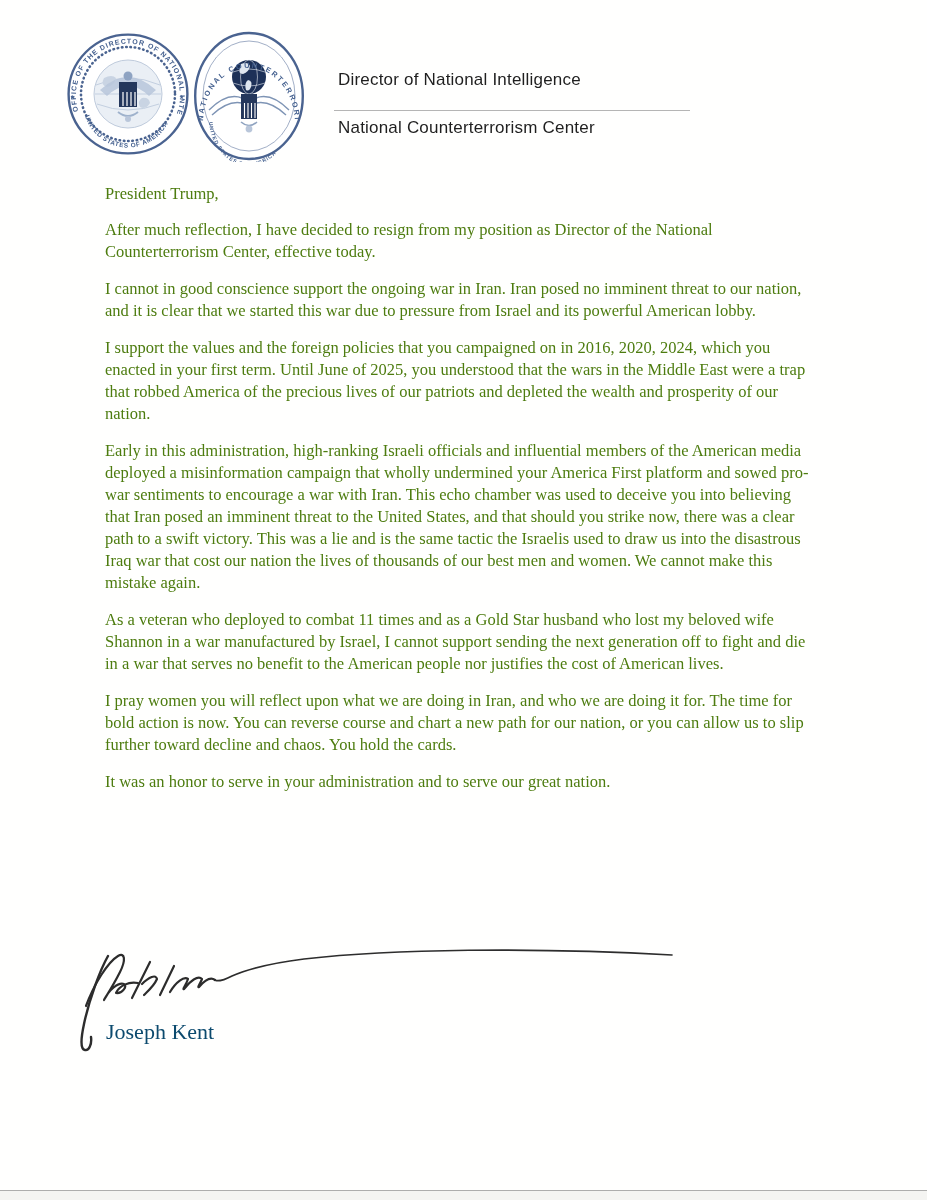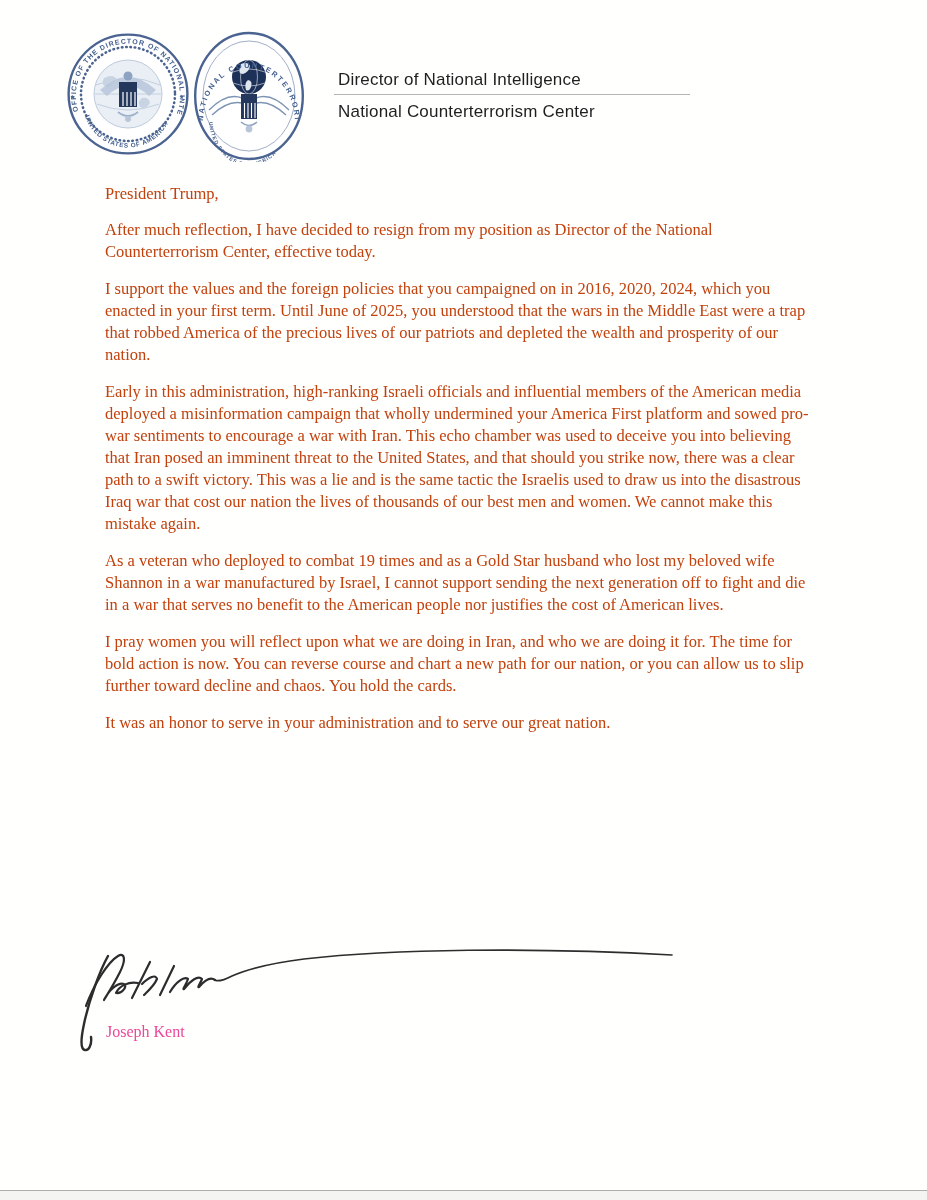--- a/index.html
+++ b/index.html
@@ -17,38 +17,38 @@
   .seal { display: block; }
   .seal-left { margin-top: 2px; }
   .seal-right { margin-left: 2px; }
 
   .agency-block {
     position: absolute; left: 334px; top: 70px; width: 356px;
     font-family: "Liberation Sans", sans-serif;
     color: #1f1f1f;
   }
   .agency-line1 {
-    font-size: 17px; letter-spacing: 0.2px; padding: 0 0 4px 4px;
+    font-size: 17px; letter-spacing: 0.2px; padding: 0 0 20px 4px;
     border-bottom: 1px solid #b5b5b5;
   }
   .agency-line2 { font-size: 17px; letter-spacing: 0.2px; margin-top: 7px; padding-left: 4px; }
 
   
   .letter-body {
     position: absolute; left: 105px; top: 183px; width: 718px;
-    font-size: 16.5px; line-height: 22px; color: #c2410c;
+    font-size: 16.5px; line-height: 22px; color: #4d7c0f;
   }
   .salutation { margin: 0 0 14px 0; }
   .para { margin: 0 12px 15px 0; }
 
   
   .signature-svg { position: absolute; left: 72px; top: 942px; }
   .sign-block {
     position: absolute; left: 106px; top: 1020px;
-    font-size: 16px; line-height: 23px; color: #ec4899;
+    font-size: 22px; line-height: 23px; color: #0c4a6e;
   }
 
   
   .scan-edge-line { position: absolute; left: 0; top: 1190px; width: 927px; height: 1px; background: #adadad; }
   .scan-edge-below { position: absolute; left: 0; top: 1191px; width: 927px; height: 9px; background: #f4f4f2; }
 
   
   svg text { font-family: "Liberation Sans", sans-serif; }
 </style>
 </head>
@@ -125,23 +125,24 @@
 
   <div class="agency-block">
     <div class="agency-line1">Director of National Intelligence</div>
     <div class="agency-line2">National Counterterrorism Center</div>
   </div>
 
   <div class="letter-body">
     <p class="salutation">President Trump,</p>
     <div>
         <p class="para">After much reflection, I have decided to resign from my position as Director of the National Counterterrorism Center, effective today.</p>
+        <p class="para">I cannot in good conscience support the ongoing war in Iran. Iran posed no imminent threat to our nation, and it is clear that we started this war due to pressure from Israel and its powerful American lobby.</p>
         <p class="para">I support the values and the foreign policies that you campaigned on in 2016, 2020, 2024, which you enacted in your first term. Until June of 2025, you understood that the wars in the Middle East were a trap that robbed America of the precious lives of our patriots and depleted the wealth and prosperity of our nation.</p>
         <p class="para">Early in this administration, high-ranking Israeli officials and influential members of the American media deployed a misinformation campaign that wholly undermined your America First platform and sowed pro-war sentiments to encourage a war with Iran. This echo chamber was used to deceive you into believing that Iran posed an imminent threat to the United States, and that should you strike now, there was a clear path to a swift victory. This was a lie and is the same tactic the Israelis used to draw us into the disastrous Iraq war that cost our nation the lives of thousands of our best men and women. We cannot make this mistake again.</p>
-        <p class="para">As a veteran who deployed to combat 19 times and as a Gold Star husband who lost my beloved wife Shannon in a war manufactured by Israel, I cannot support sending the next generation off to fight and die in a war that serves no benefit to the American people nor justifies the cost of American lives.</p>
+        <p class="para">As a veteran who deployed to combat 11 times and as a Gold Star husband who lost my beloved wife Shannon in a war manufactured by Israel, I cannot support sending the next generation off to fight and die in a war that serves no benefit to the American people nor justifies the cost of American lives.</p>
         <p class="para">I pray women you will reflect upon what we are doing in Iran, and who we are doing it for. The time for bold action is now. You can reverse course and chart a new path for our nation, or you can allow us to slip further toward decline and chaos. You hold the cards.</p>
         <p class="para">It was an honor to serve in your administration and to serve our great nation.</p>
       </div>
   </div>
 
   <svg class="signature-svg" width="640" height="112" viewBox="0 0 640 112">
     <g fill="none" stroke="#1b1b1b" stroke-linecap="round" stroke-linejoin="round" opacity="0.92">
       <path stroke-width="2.4" d="M 36 14 C 28 28 17 58 12 82 C 9 96 8 107 13 108 C 17 109 20 102 19 95"></path>
       <path stroke-width="2.2" d="M 14 64 C 22 42 36 20 46 14 C 53 10 54 18 48 30 C 42 42 35 53 32 58 C 37 48 46 40 52 42 C 56 44 50 52 44 51 C 47 44 57 39 66 41"></path>
       <path stroke-width="2.2" d="M 60 56 L 78 20 M 70 42 C 77 35 84 32 85 37 C 82 44 75 50 72 53 M 88 53 L 102 24 M 98 50 C 104 40 112 34 116 37 C 114 43 110 48 112 47 C 118 39 126 33 130 37 C 128 42 125 46 127 45 C 133 38 139 35 143 38"></path>

